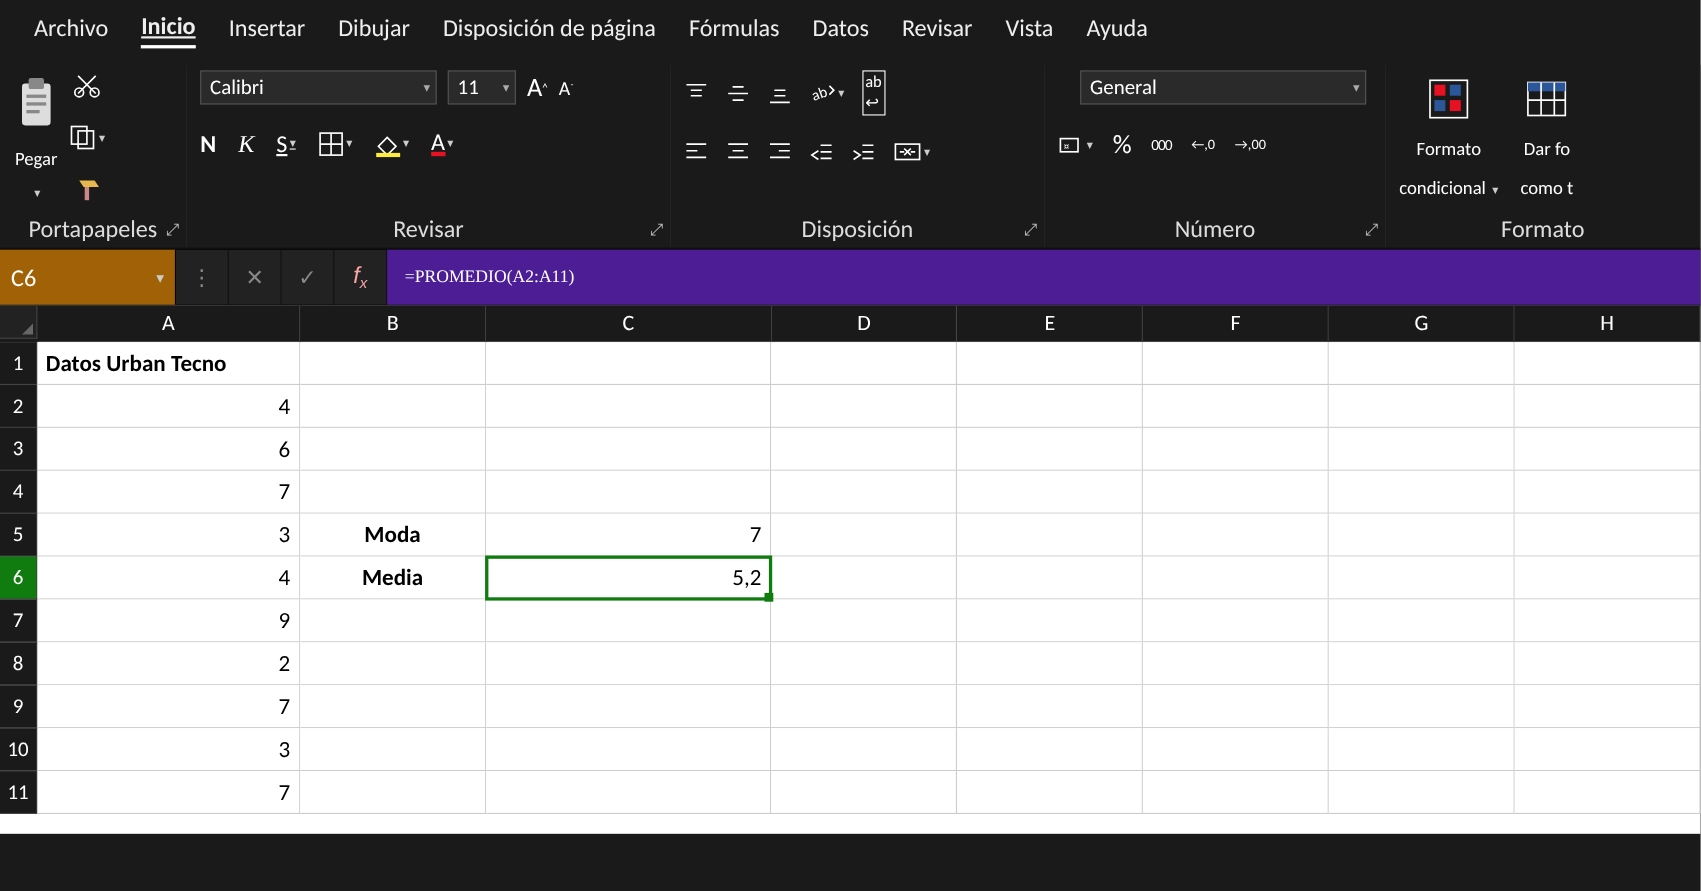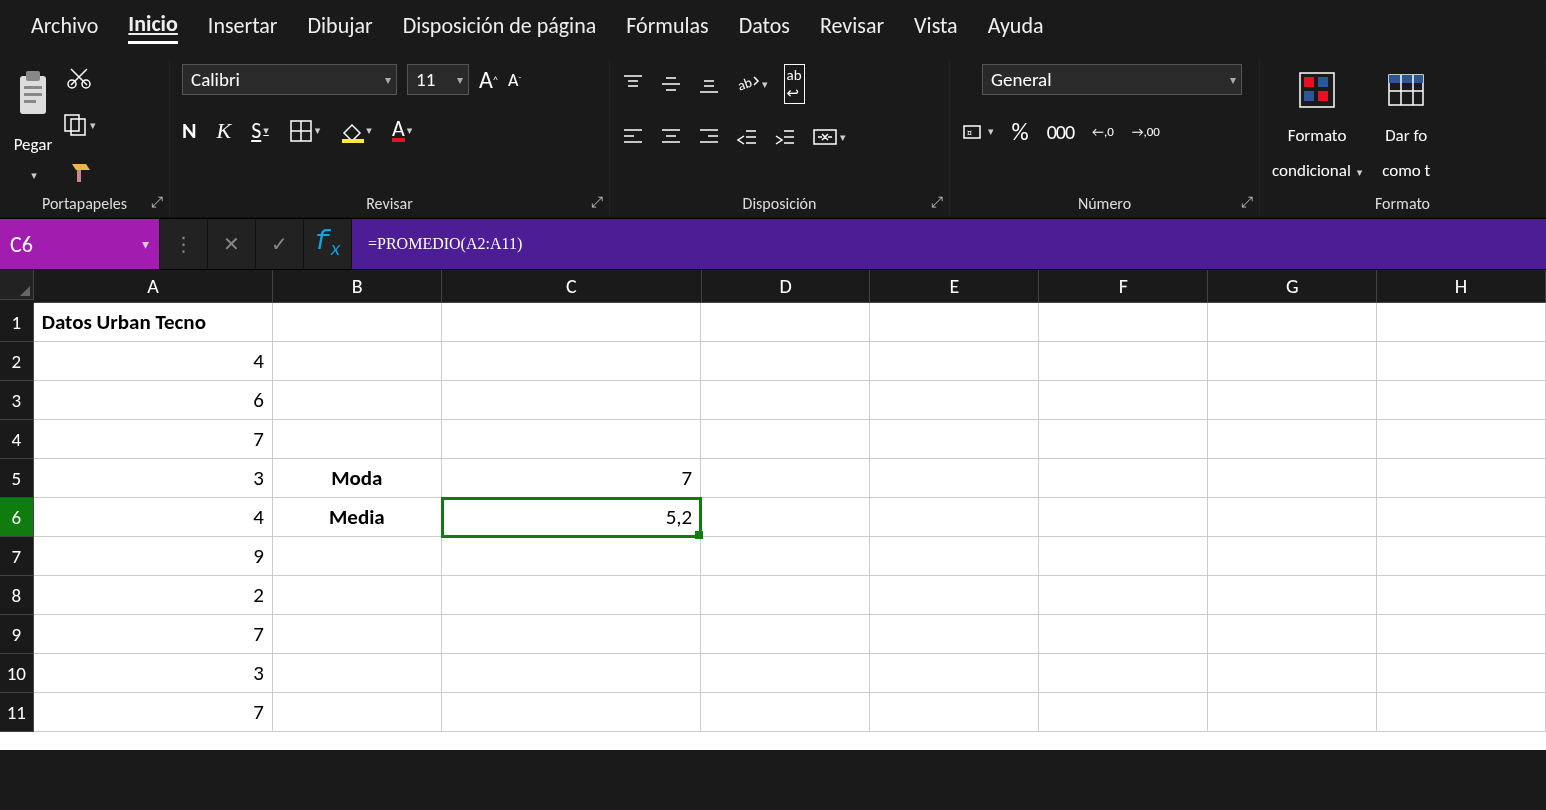--- a/index.html
+++ b/index.html
@@ -33,21 +33,21 @@
   .group {
     display: flex;
     flex-direction: column;
     justify-content: space-between;
     padding: 5px 12px 4px 12px;
     border-right: 1px solid #222;
     position: relative;
   }
   .group-body { display: flex; align-items: center; gap: 8px; flex-grow: 1; }
   .group-label {
-    font-size: 16px;
+    font-size: 22px;
     color: #ddd;
     text-align: center;
     padding-top: 8px;
     display: flex;
     justify-content: center;
     gap: 20px;
   }
   .launcher {
     position: absolute;
     right: 6px;
@@ -86,34 +86,34 @@
   .namebox {
     width: 160px;
     height: 100%;
     display: flex;
     align-items: center;
     justify-content: space-between;
     padding: 0 10px;
     font-size: 22px;
     color: #fff;
     border-right: 1px solid #000;
-    background: #a21caf;
+    background: #a16207;
   }
   .namebox .caret { font-size: 14px; color:#ccc; }
   .fb-btn {
     width: 48px;
     height: 100%;
     display: flex;
     align-items: center;
     justify-content: center;
     color: #888;
     font-size: 20px;
     border-right: 1px solid #111;
   }
-  .fb-fx { font-style: italic; font-family: Liberation Mono, monospace; font-size: 27px; color: #0ea5e9; }
+  .fb-fx { font-style: italic; font-family: Liberation Sans, sans-serif; font-size: 21px; color: #fca5a5; }
   .fb-fx sub { font-size: 0.65em; }
   .formula-input {
     flex: 1;
     height: 100%;
     background: #4c1d95;
     border: none;
     color: #fff;
     font-size: 16px;
     padding-left: 16px;
     outline: none;
@@ -380,21 +380,21 @@
       </div>
       <div class="row" style="gap:18px;">
         <span class="iconbtn">
             <svg width="24" height="20">
               <rect x="2" y="4" width="16" height="12" class="stroke"></rect>
               <text x="5" y="14" font-size="10" fill="#fff">¤</text>
             </svg>
             <span class="dd">▾</span>
           </span>
         <span class="iconbtn" style="font-size:24px;">%</span>
-        <span class="iconbtn" style="font-size:20px;letter-spacing:-1px;">000</span>
+        <span class="iconbtn" style="font-size:14px;letter-spacing:-1px;">000</span>
         <span class="iconbtn" style="font-size:13px;">
           ←<span>,0</span>
         </span>
         <span class="iconbtn" style="font-size:13px;">
           →<span>,00</span>
         </span>
       </div>
     </div>
     <div class="group-label">Número</div>
     <span class="launcher">⤢</span>

